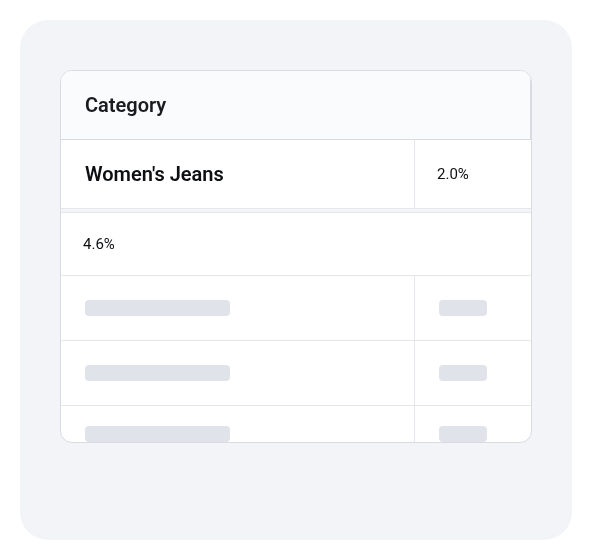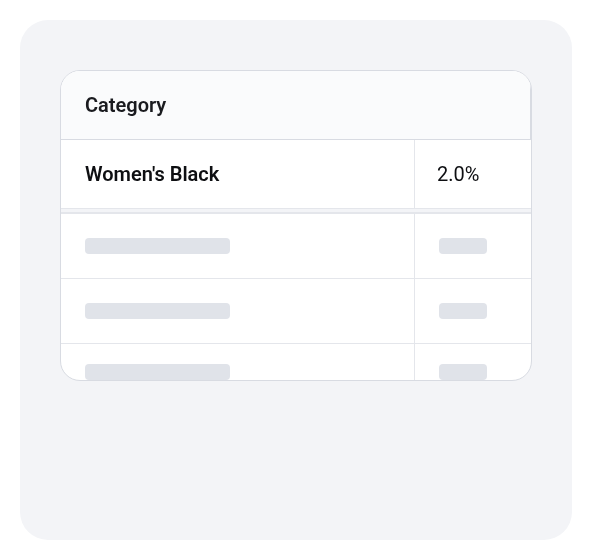--- a/index.html
+++ b/index.html
@@ -21,21 +21,21 @@
       height: 520px;
       background: #f3f4f7;
       border-radius: 28px;
       padding: 50px 40px 40px 40px;
       overflow: hidden;
     }
     .table {
       width: 100%;
       background: #ffffff;
       border: 1px solid #d8dbe2;
-      border-radius: 20px;
+      border-radius: 12px;
       overflow: hidden;
     }
     .row {
       display: flex;
       border-bottom: 1px solid #e4e6eb;
     }
     .row:last-child {
       border-bottom: none;
     }
     .header-row {
@@ -47,21 +47,21 @@
       padding: 22px 24px;
       font-size: 20px;
       color: #0e0f12;
       border-right: 1px solid #e4e6eb;
       display: flex;
       align-items: center;
     }
     .cell-cvr {
       width: 116px;
       padding: 22px 0 22px 22px;
-      font-size: 20px;
+      font-size: 15px;
       color: #0e0f12;
       display: flex;
       align-items: center;
     }
     .header-row .cell-category,
     .header-row .cell-cvr {
       font-weight: 600;
       font-size: 20px;
       color: #1a1b1f;
       border-right-color: #d8dbe2;
@@ -106,27 +106,28 @@
 </head>
 <body>
 
 <div class="card">
   <div class="table">
     <div class="row header-row">
       <div class="cell-category">Category</div>
     </div>
 
     <div class="row data-row">
-      <div class="cell-category">Women's Black</div>
+      <div class="cell-category">Women's Jeans</div>
       <div class="cell-cvr">2.0%</div>
     </div>
 
     <div class="row-divider"></div>
 
     <div class="row data-row">
+      <div class="cell-cvr">4.6%</div>
     </div>
 
     <div class="row skeleton-row">
       <div class="cell-category">
         <div class="skeleton-bar skeleton-cat"></div>
       </div>
       <div class="cell-cvr">
         <div class="skeleton-bar skeleton-cvr"></div>
       </div>
     </div>

